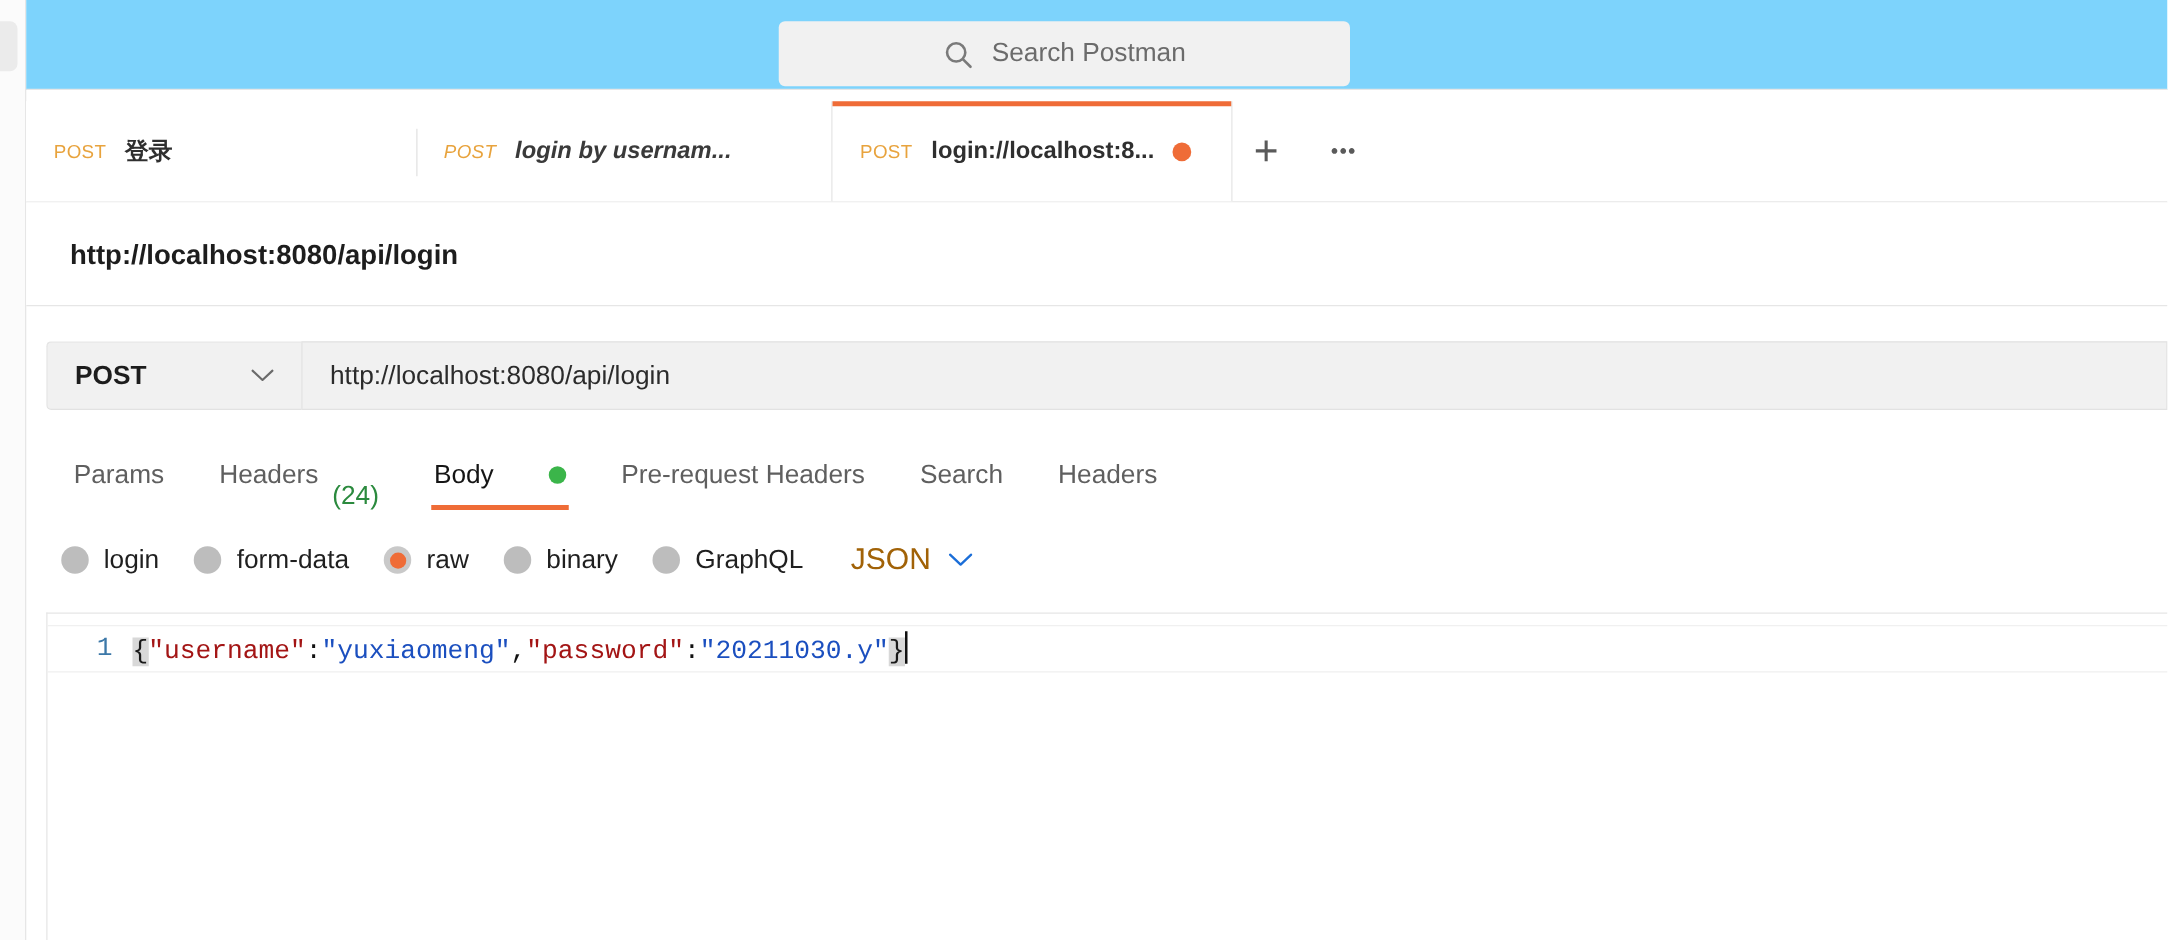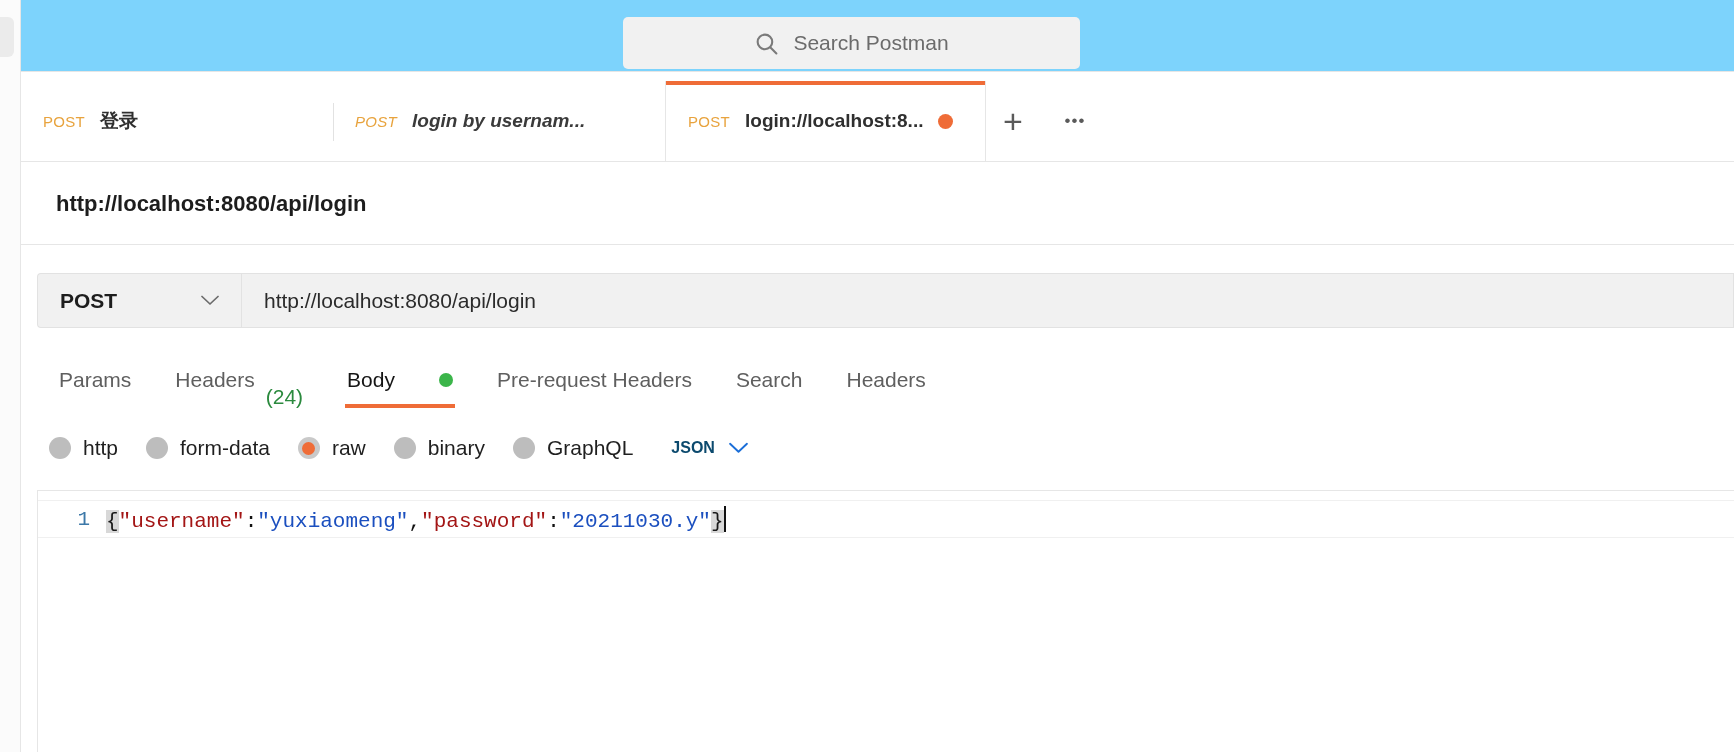--- a/index.html
+++ b/index.html
@@ -139,21 +139,21 @@
     background: #bdbdbd; flex: none;
     display: flex; align-items: center; justify-content: center;
   }
   .radio.checked { background: #c9c9c9; }
   .radio.checked .inner {
     width: 13px; height: 13px; border-radius: 50%; background: #ef6c37;
   }
   .json-select {
     display: flex; align-items: center; gap: 14px; margin-left: 10px;
   }
-  .json-label { font-size: 16px; font-weight: 700; color: #0c4a6e; }
+  .json-label { font-size: 24px; font-weight: 400; color: #a16207; }
   .chev-blue { width: 19px; height: 12px; }
 
   
   .editor-wrap {
     position: absolute; left: 37px; top: 490px; right: 0; bottom: 0;
     border-top: 1px solid #e6e6e6;
     border-left: 1px solid #e6e6e6;
     background: #ffffff;
   }
   .code-line {
@@ -261,21 +261,21 @@
       <span>Search</span>
     </div>
     <div class="rtab">
       <span>Headers</span>
     </div>
   </div>
 
   <div class="body-types">
     <div class="btype">
       <span class="radio"></span>
-      <span>http</span>
+      <span>login</span>
     </div>
     <div class="btype">
       <span class="radio"></span>
       <span>form-data</span>
     </div>
     <div class="btype">
       <span class="radio checked">
         <span class="inner"></span>
       </span>
       <span>raw</span>

